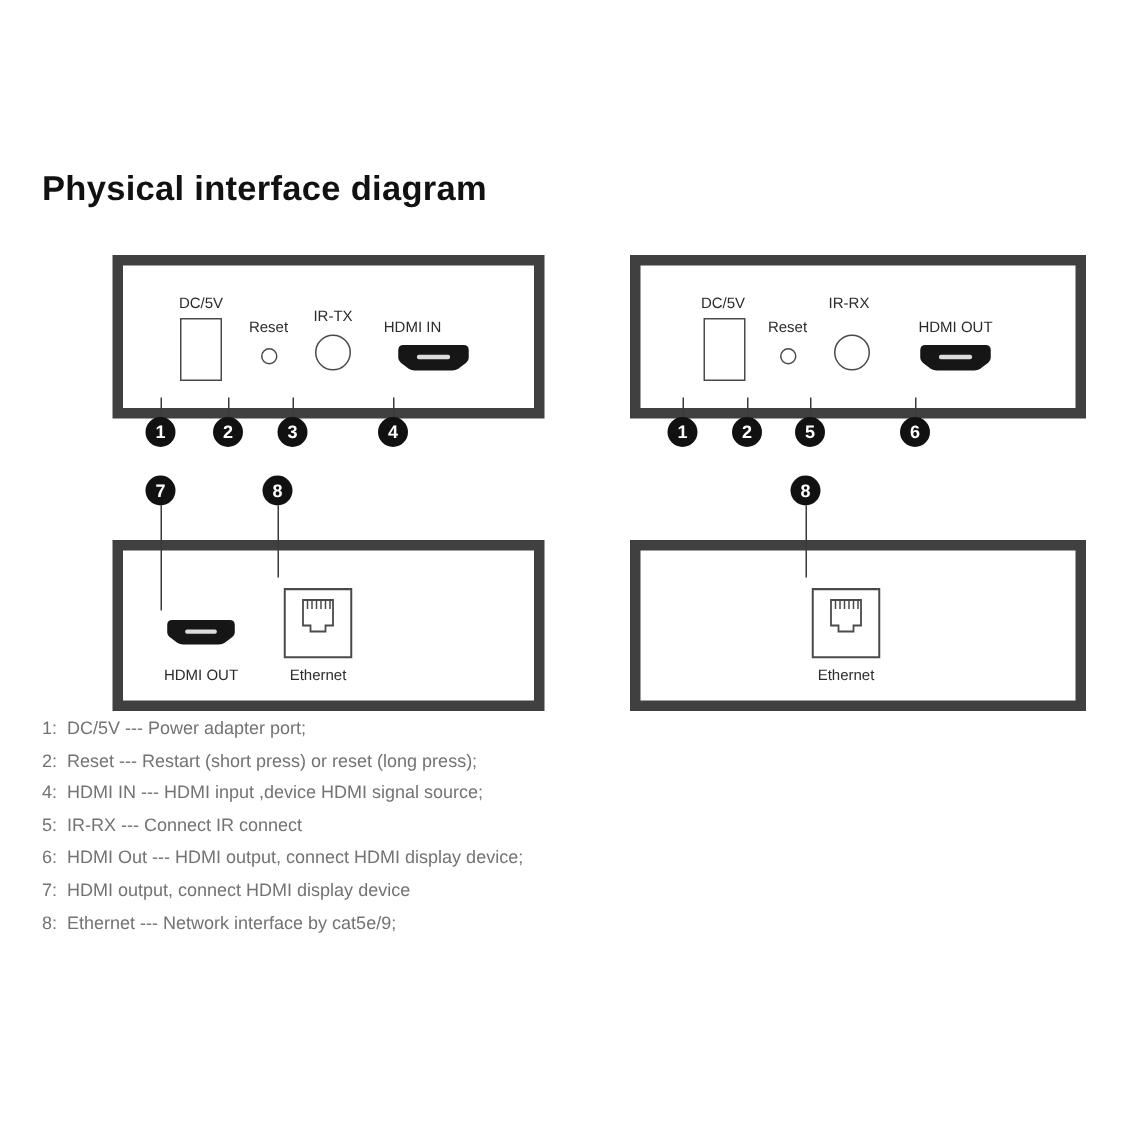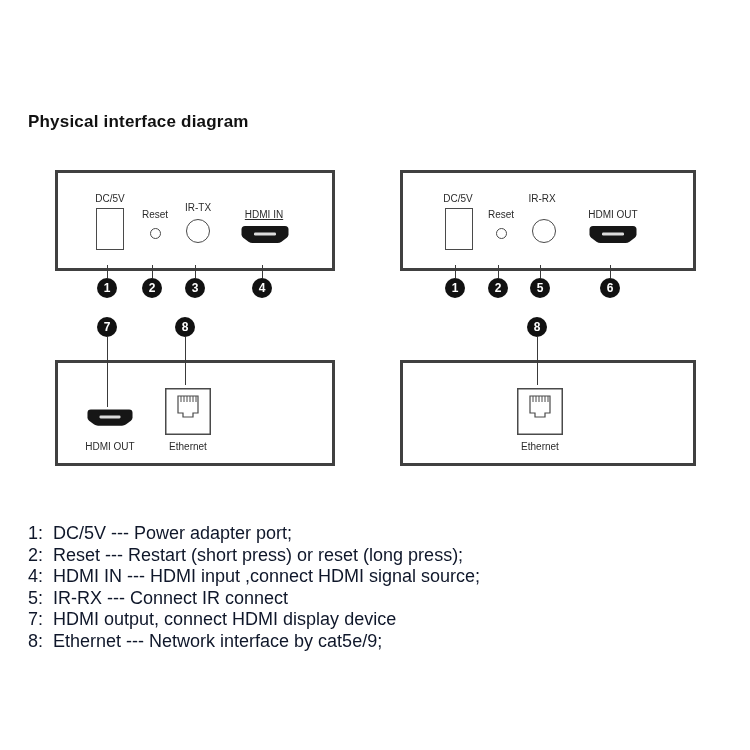--- a/index.html
+++ b/index.html
@@ -1,54 +1,54 @@
 <!DOCTYPE html>
 <html><head>
 <meta charset="utf-8">
 <style>
   html,body{margin:0;padding:0;background:#ffffff;}
   .page{position:relative;width:750px;height:750px;background:#ffffff;
         font-family:"Liberation Sans",sans-serif;color:#1c1c1c;overflow:hidden;}
-  .title{position:absolute;left:28px;top:112px;font-size:17px;font-weight:bold;
+  .title{position:absolute;left:28px;top:112px;font-size:23px;font-weight:bold;
          letter-spacing:0.2px;color:#111;}
-  .panel{position:absolute;border:3px solid #404040;background:transparent;}
+  .panel{position:absolute;border:7px solid #404040;background:transparent;margin-left:20px;}
   #panel-tx-top{left:55px;top:170px;width:274px;height:95px;}
   #panel-rx-top{left:400px;top:170px;width:290px;height:95px;}
   #panel-tx-bottom{left:55px;top:360px;width:274px;height:100px;}
   #panel-rx-bottom{left:400px;top:360px;width:290px;height:100px;}
   .port-label{position:absolute;font-size:10px;color:#2b2b2b;text-align:center;white-space:nowrap;}
   .dc-square{position:absolute;border:1px solid #4a4a4a;background:#fff;}
   .circle-port{position:absolute;border:1px solid #4a4a4a;border-radius:50%;background:#fff;}
   .ir-circle{border-width:1.5px;}
   .marker{position:absolute;width:20px;height:20px;border-radius:50%;background:#111111;
           color:#ffffff;font-size:12px;font-weight:bold;display:flex;align-items:center;
           justify-content:center;z-index:3;}
   .vline{position:absolute;width:1px;background:#3a3a3a;z-index:1;}
   .port-svg{position:absolute;z-index:2;}
-  .legend{position:absolute;left:28px;top:475px;font-size:18px;color:#0f172a;margin-top:48px;}
+  .legend{position:absolute;left:28px;top:475px;font-size:12px;color:#737373;}
   .legend-row{line-height:21.6px;white-space:pre-wrap;}
 </style>
 </head>
 <body>
 
 <div class="page">
 
   <div class="title">Physical interface diagram</div>
 
   <div class="panel" id="panel-tx-top">
     <div class="port-label" style="left:29px;top:20px;width:46px;">DC/5V</div>
     <div class="dc-square" style="left:38px;top:35px;width:26px;height:40px;"></div>
 
     <div class="port-label" style="left:74px;top:36px;width:46px;">Reset</div>
     <div class="circle-port" style="left:92px;top:55px;width:9px;height:9px;"></div>
 
     <div class="port-label" style="left:117px;top:29px;width:46px;">IR-TX</div>
     <div class="circle-port ir-circle" style="left:128px;top:46px;width:22px;height:22px;"></div>
 
-    <div class="port-label" style="left:176px;top:36px;width:60px;text-decoration:underline;">HDMI IN</div>
+    <div class="port-label" style="left:163px;top:36px;width:60px;">HDMI IN</div>
     <svg class="port-svg" style="left:183px;top:53px;" width="48" height="18" viewBox="0 0 48 18">
       <path d="M4 0 H44 Q47.5 0 47.5 3.5 V8.5 Q47.5 10.5 45.8 11.8 L40.5 15.8 Q38.8 17 36.5 17 H11.5 Q9.2 17 7.5 15.8 L2.2 11.8 Q0.5 10.5 0.5 8.5 V3.5 Q0.5 0 4 0 Z" fill="#161616"></path>
       <rect x="13" y="6.5" width="22" height="3" rx="1.2" fill="#ffffff" opacity="0.85"></rect>
     </svg>
   </div>
 
   <div class="vline" style="left:107px;top:265px;height:13px;"></div>
   <div class="vline" style="left:152px;top:265px;height:13px;"></div>
   <div class="vline" style="left:195px;top:265px;height:13px;"></div>
   <div class="vline" style="left:262px;top:265px;height:13px;"></div>
@@ -125,19 +125,20 @@
         <line x1="28" y1="8" x2="28" y2="14"></line>
           <line x1="31" y1="8" x2="31" y2="14"></line>
       </g>
     </svg>
     <div class="port-label" style="left:107px;top:78px;width:60px;">Ethernet</div>
   </div>
 
   <div class="legend">
     <div class="legend-row">1:  DC/5V --- Power adapter port;</div>
     <div class="legend-row">2:  Reset --- Restart (short press) or reset (long press);</div>
-    <div class="legend-row">4:  HDMI IN --- HDMI input ,connect HDMI signal source;</div>
+    <div class="legend-row">4:  HDMI IN --- HDMI input ,device HDMI signal source;</div>
     <div class="legend-row">5:  IR-RX --- Connect IR connect</div>
+    <div class="legend-row">6:  HDMI Out --- HDMI output, connect HDMI display device;</div>
     <div class="legend-row">7:  HDMI output, connect HDMI display device</div>
     <div class="legend-row">8:  Ethernet --- Network interface by cat5e/9;</div>
   </div>
 
 </div>
 
 </body></html>

